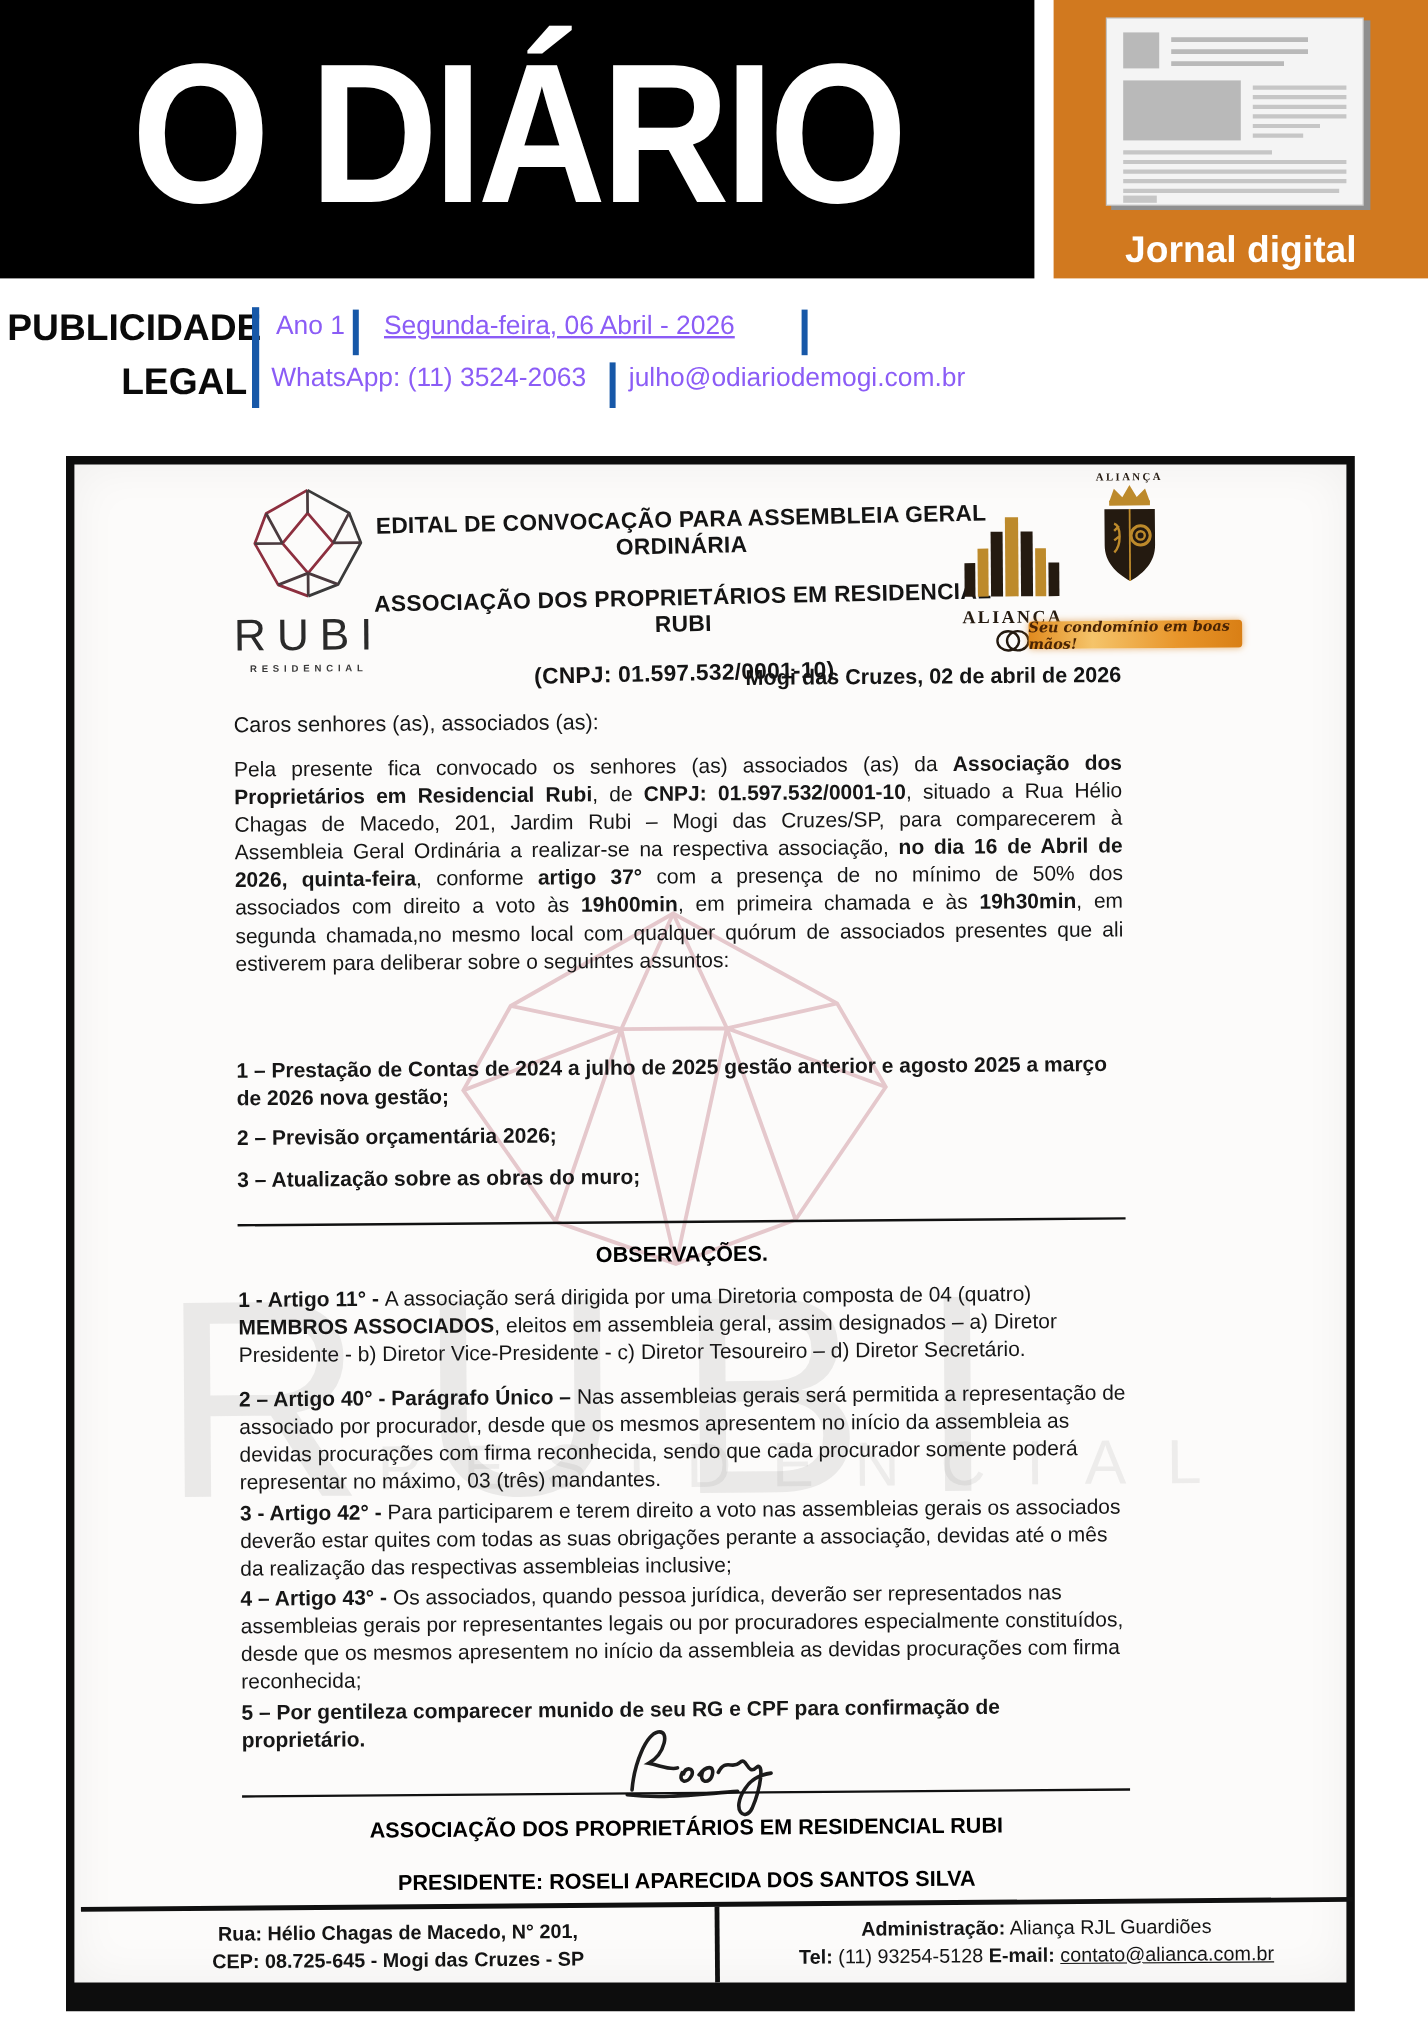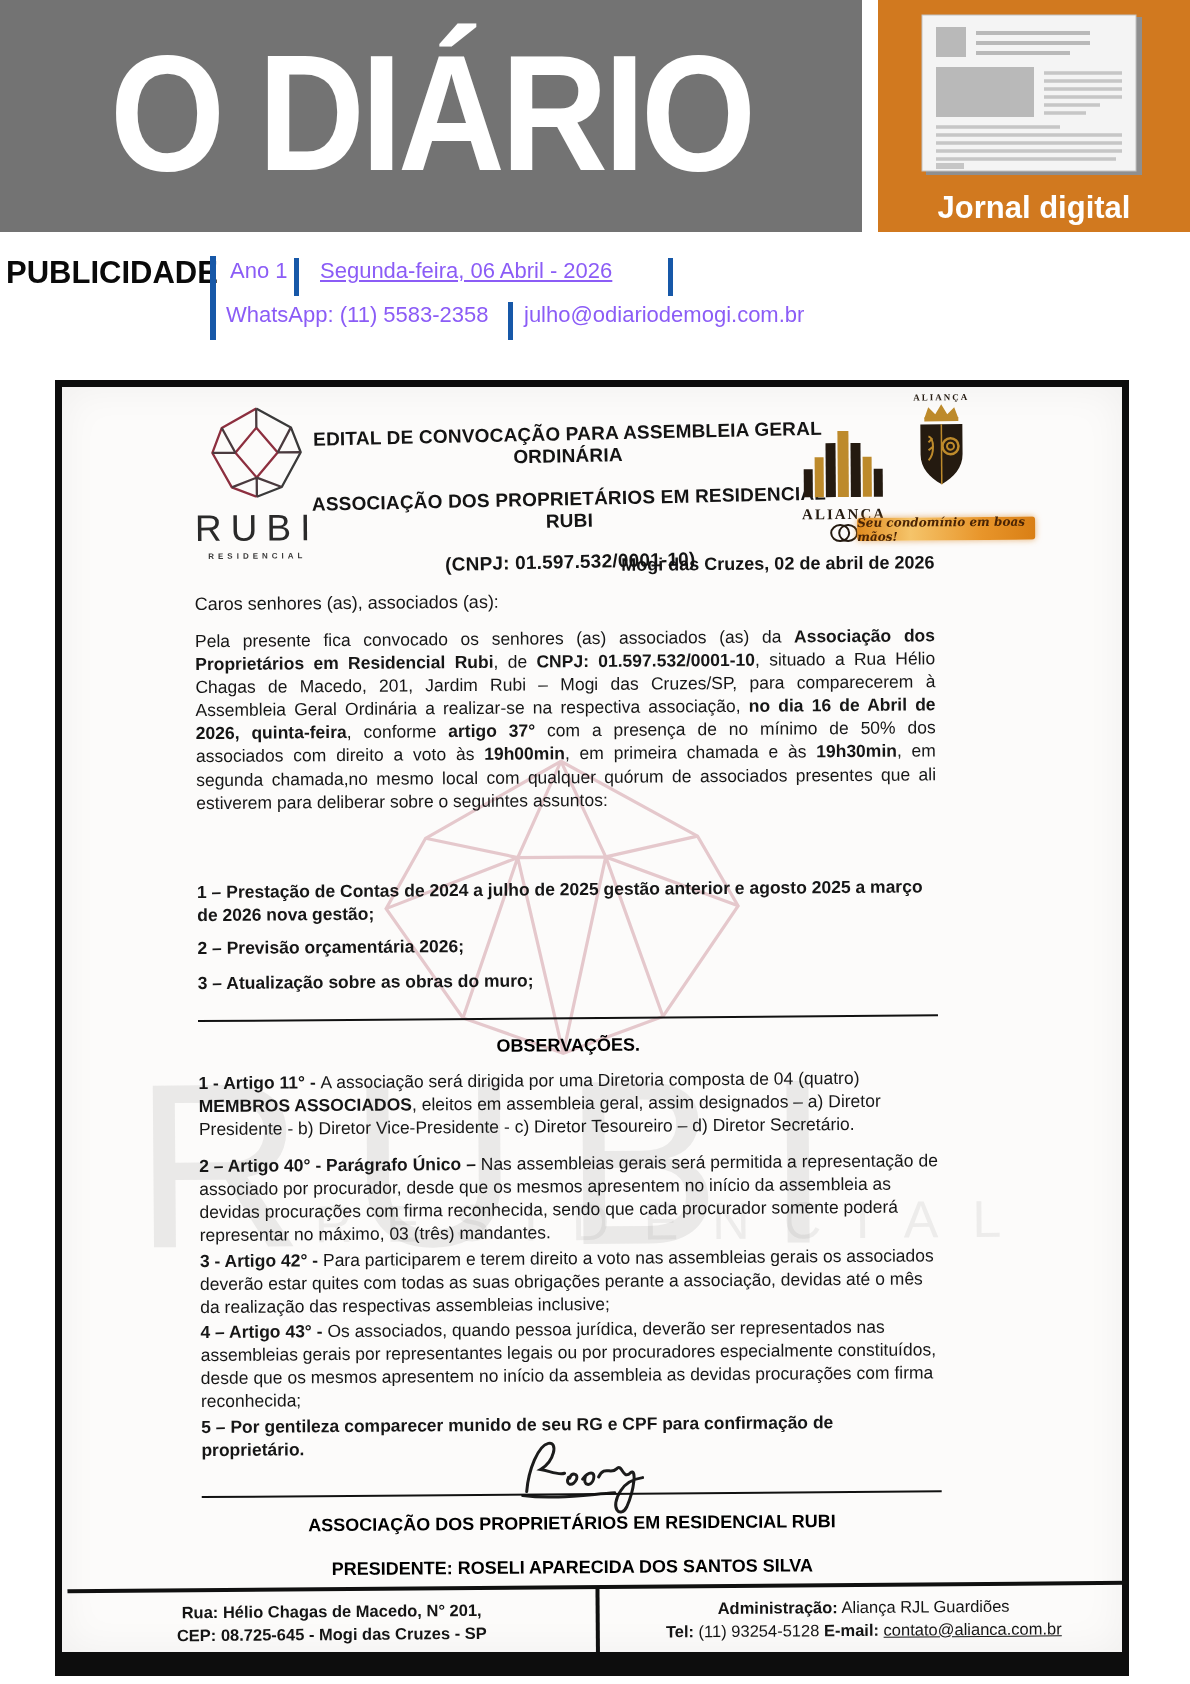--- a/index.html
+++ b/index.html
@@ -1,20 +1,20 @@
 <!DOCTYPE html>
 <html><head>
 <meta charset="utf-8">
 <style>
   * { margin:0; padding:0; box-sizing:border-box; }
   html,body { width:1190px; height:1684px; background:#ffffff; font-family:"Liberation Sans", sans-serif; }
   .page { position:relative; width:1190px; height:1684px; background:#ffffff; overflow:hidden; }
 
   
-  .mast-blue { position:absolute; left:0; top:0; width:862px; height:232px; background:#737373; display:flex; align-items:center; justify-content:center; }
+  .mast-blue { position:absolute; left:0; top:0; width:862px; height:232px; background:#000000; display:flex; align-items:center; justify-content:center; }
   .mast-title { color:#ffffff; font-weight:900; font-size:148px; letter-spacing:-4px; transform:scaleY(1.12); white-space:nowrap; padding-bottom:6px; }
   .mast-orange { position:absolute; left:878px; top:0; width:312px; height:232px; background:#D1791F; display:flex; flex-direction:column; align-items:center; }
   .news-icon { margin-top:13px; }
   .mast-tagline { color:#ffffff; font-weight:700; font-size:31px; margin-top:9px; white-space:nowrap; }
 
   
   .pub-label { position:absolute; left:6px; top:250px; width:200px; text-align:right; font-weight:900; color:#0a0a0a; font-size:31px; line-height:45px; letter-spacing:0px; }
   .lead-bar { position:absolute; left:210px; top:256px; width:6px; height:84px; background:#1758A8; }
   .sub-item { position:absolute; font-size:22px; color:#8b5cf6; white-space:nowrap; top:0; }
   .sub-row { position:absolute; left:0; width:1190px; height:40px; }
@@ -109,31 +109,32 @@
         <line x1="16" y1="138" x2="202" y2="138"></line>
           <line x1="16" y1="146" x2="196" y2="146"></line>
       </g>
       <rect x="16" y="150" width="28" height="6" fill="#c6c6c6"></rect>
     </svg>
     <div class="mast-tagline">Jornal digital</div>
   </div>
 
   <div class="pub-label">
     <div>PUBLICIDADE</div>
+    <div>LEGAL</div>
   </div>
   <div class="lead-bar"></div>
 
   <div class="sub-row r1">
     <span class="sub-item" style="left:230px;">Ano 1</span>
     <span class="v-bar" style="left:294px;"></span>
     <span class="sub-item" style="left:320px;text-decoration:underline;">Segunda-feira, 06 Abril - 2026</span>
     <span class="v-bar" style="left:668px;"></span>
   </div>
   <div class="sub-row r2">
-    <span class="sub-item" style="left:226px;">WhatsApp: (11) 5583-2358</span>
+    <span class="sub-item" style="left:226px;">WhatsApp: (11) 3524-2063</span>
     <span class="v-bar" style="left:508px;"></span>
     <span class="sub-item" style="left:524px;">julho@odiariodemogi.com.br</span>
   </div>
 
   <div class="doc">
     <div class="doc-inner tilt">
 
       <svg class="wm" style="left:300px; top:370px;" width="400" height="300" viewBox="0 0 200 150">
         <g fill="none" stroke="#c98a95" stroke-width="1.6" opacity="0.45">
           <path d="M100,2 L168,40 L188,75 L150,130 L100,148 L50,130 L12,75 L32,40 Z"></path>

